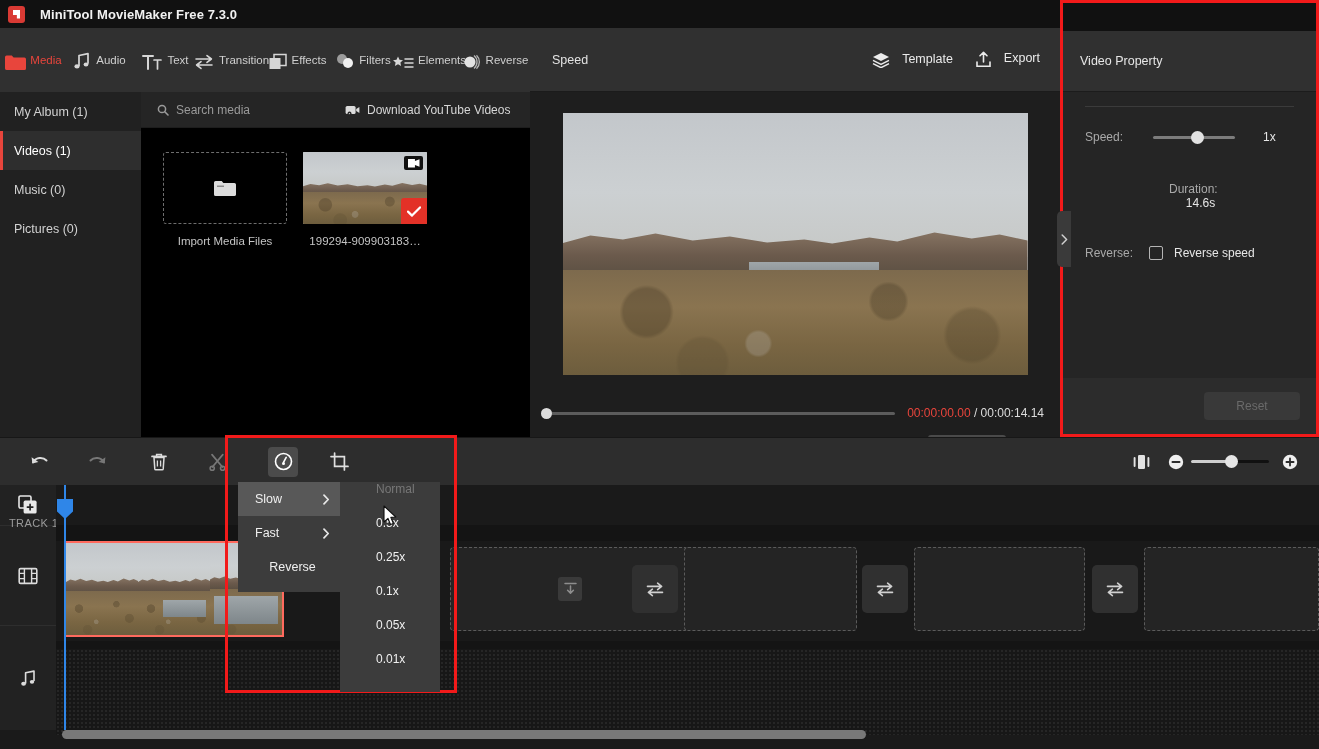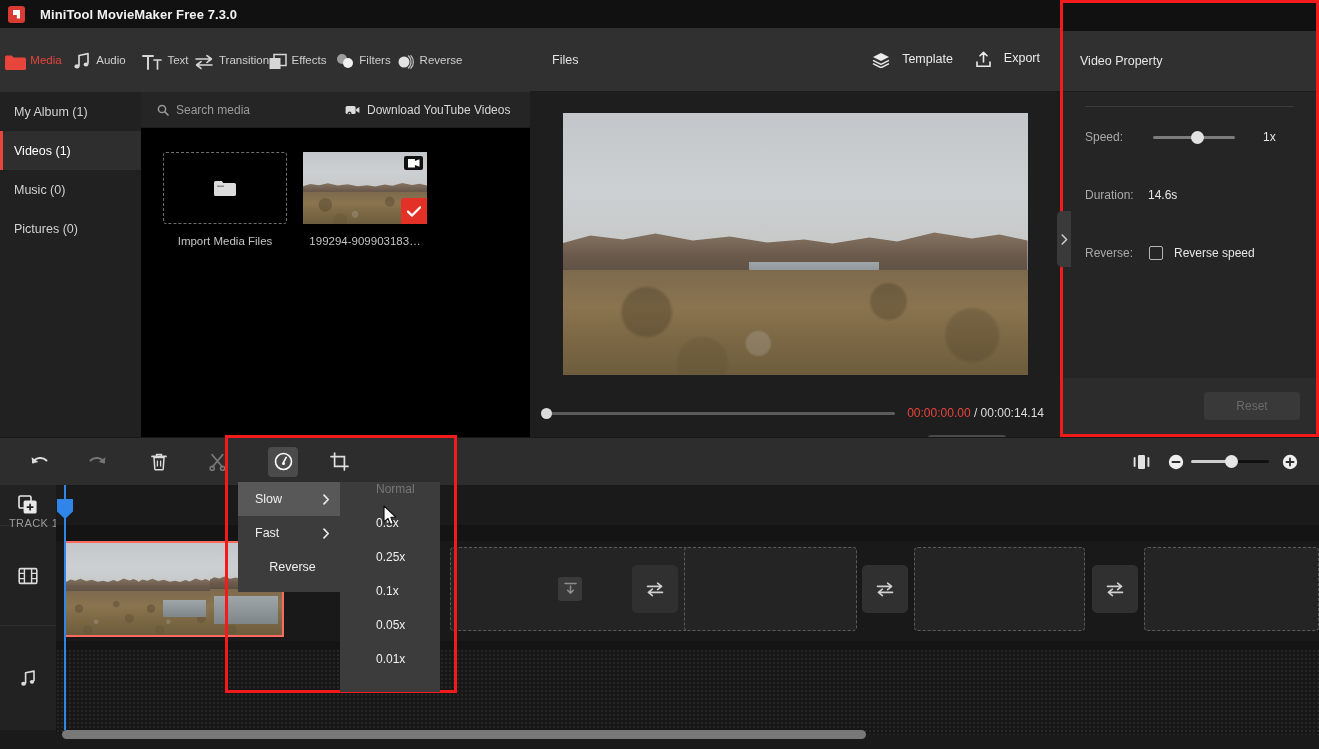--- a/index.html
+++ b/index.html
@@ -380,20 +380,29 @@
       <span class="nav-ico">
         <svg width="20" height="18" viewBox="0 0 20 18">
             <circle cx="7" cy="6" r="5" fill="#9c9c9c"></circle>
             <circle cx="13" cy="10" r="5" fill="#f0f0f0"></circle>
           </svg>
       </span>
       <span class="nav-lbl">Filters</span>
     </div>
     <div class="nav-item">
       <span class="nav-ico">
+        <svg width="22" height="16" viewBox="0 0 22 16">
+            <path d="M6 1.5l1.5 3.2L11 5.2l-2.6 2.3.7 3.4L6 9.3 2.9 10.9l.7-3.4L1 5.2l3.5-.5z" fill="#d6d6d6"></path>
+            <path d="M13 4h8M13 8h8M13 12h8" stroke="#d6d6d6" stroke-width="1.5" stroke-linecap="round"></path>
+          </svg>
+      </span>
+      <span class="nav-lbl">Elements</span>
+    </div>
+    <div class="nav-item">
+      <span class="nav-ico">
         <svg width="20" height="18" viewBox="0 0 20 18">
             <circle cx="8" cy="9" r="5.5" fill="#e2e2e2"></circle>
             <path d="M12 2.6a8.3 8.3 0 0 1 0 12.8M14.5 2.2a9.5 9.5 0 0 1 0 13.6" fill="none" stroke="#b5b5b5" stroke-width="1.3"></path>
           </svg>
       </span>
       <span class="nav-lbl">Reverse</span>
     </div>
   </div>
 
   <div id="left-sidebar">
@@ -461,21 +470,21 @@
               </svg>
           </div>
         </div>
         <div class="media-caption">199294-909903183…</div>
       </div>
     </div>
   </div>
 
   <div id="player">
     <div id="player-head">
-      <div id="player-title">Files</div>
+      <div id="player-title">Speed</div>
       <div class="ph-spacer"></div>
       <div class="ph-btn">
         <span>
           <svg width="18" height="16" viewBox="0 0 18 16">
               <path d="M9 1 17 5 9 9 1 5z" fill="#ebebeb"></path>
               <path d="M1 8.4 9 12.4 17 8.4" fill="none" stroke="#ebebeb" stroke-width="1.6" stroke-linejoin="round"></path>
               <path d="M1 11.6 9 15.6 17 11.6" fill="none" stroke="#ebebeb" stroke-width="1.6" stroke-linejoin="round"></path>
             </svg>
         </span>
         <span>Template</span>
@@ -575,21 +584,21 @@
     <div id="prop-divider"></div>
 
     <div class="prop-row">
       <span class="prop-lbl">Speed:</span>
       <div id="speed-track">
         <div id="speed-knob"></div>
       </div>
       <span id="speed-val">1x</span>
     </div>
 
-    <div class="prop-row" style="margin-top:32px;">
+    <div class="prop-row" style="margin-top:32px;flex-direction:column;">
       <span class="prop-lbl">Duration:</span>
       <span class="prop-val">14.6s</span>
     </div>
 
     <div class="prop-row" style="margin-top:32px;">
       <span class="prop-lbl">Reverse:</span>
       <div id="reverse-box"></div>
       <span id="reverse-lbl">Reverse speed</span>
     </div>
 

